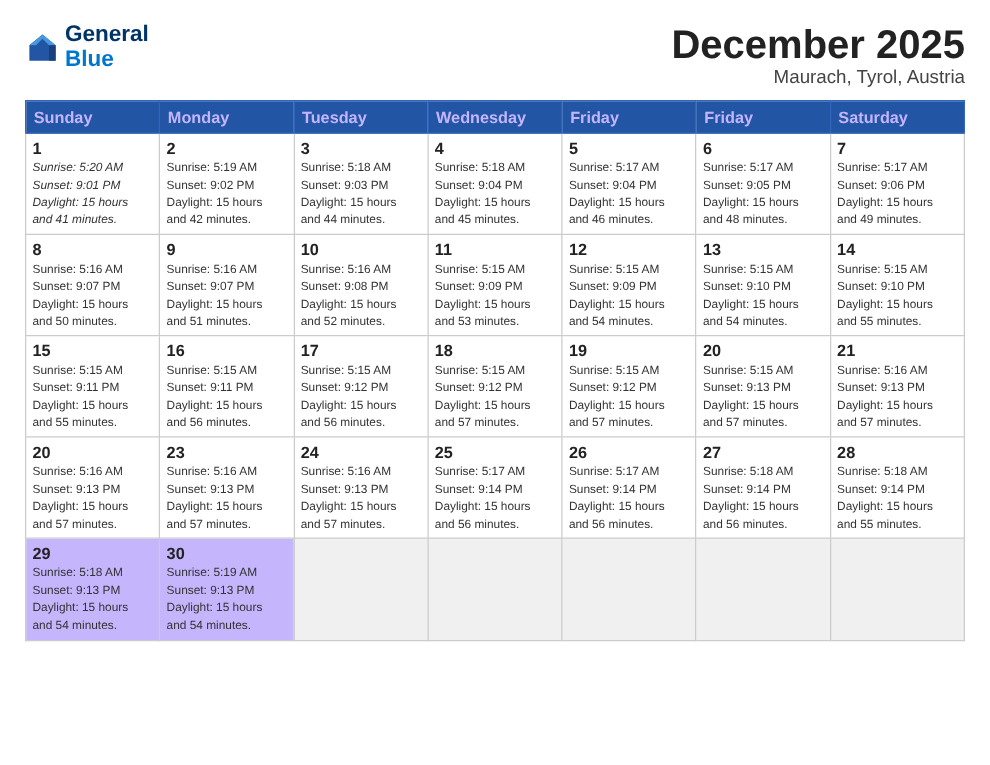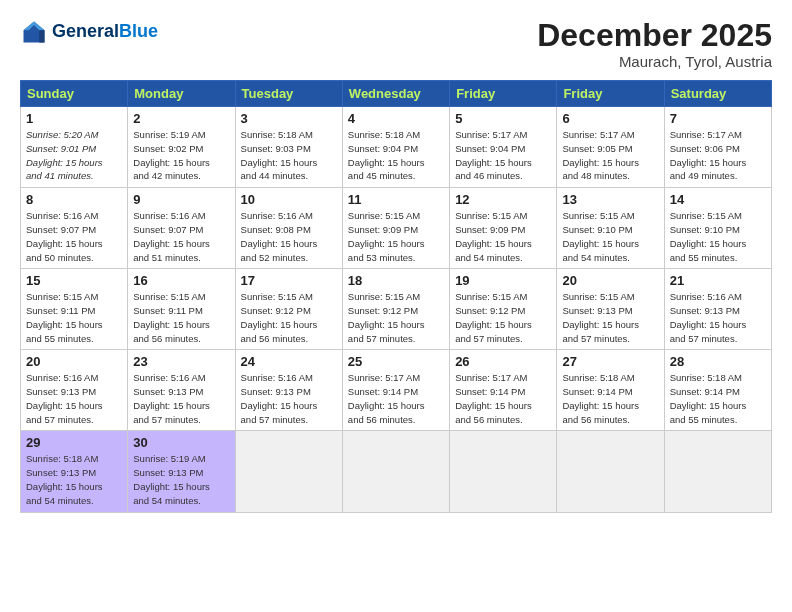--- a/index.html
+++ b/index.html
@@ -50,21 +50,21 @@
       font-size: 15px;
       color: #444;
     }
     .calendar {
       width: 100%;
       border-collapse: collapse;
       border: 1px solid #ccc;
     }
     .calendar th {
       background: #2255a4;
-      color: #bef264;
+      color: #c4b5fd;
       font-size: 13px;
       font-weight: bold;
       text-align: left;
       padding: 5px 6px;
       border: 1px solid #3366bb;
     }
     .calendar td {
       vertical-align: top;
       border: 1px solid #ccc;
       padding: 4px 5px;
@@ -97,21 +97,21 @@
 <body>
 
 <div class="page">
   <div class="header">
     <div class="logo">
       <svg class="logo-icon" viewBox="0 0 32 32">
         <polygon points="16,4 28,14 28,28 4,28 4,14" fill="#2255a4"></polygon>
         <polygon points="16,4 28,14 22,14 16,8 10,14 4,14" fill="#4499dd"></polygon>
         <polygon points="22,14 28,14 28,28 22,28" fill="#1a3f7a"></polygon>
       </svg>
-      <div style="display:flex;flex-direction:row;line-height:1.15">
+      <div style="display:flex;flex-direction:column;line-height:1.15">
         <span class="logo-text">General</span>
         <span class="logo-text" style="color:#0077cc">Blue</span>
       </div>
     </div>
     <div class="title-block">
       <div class="cal-title">December 2025</div>
       <div class="cal-subtitle">Maurach, Tyrol, Austria</div>
     </div>
   </div>
 

